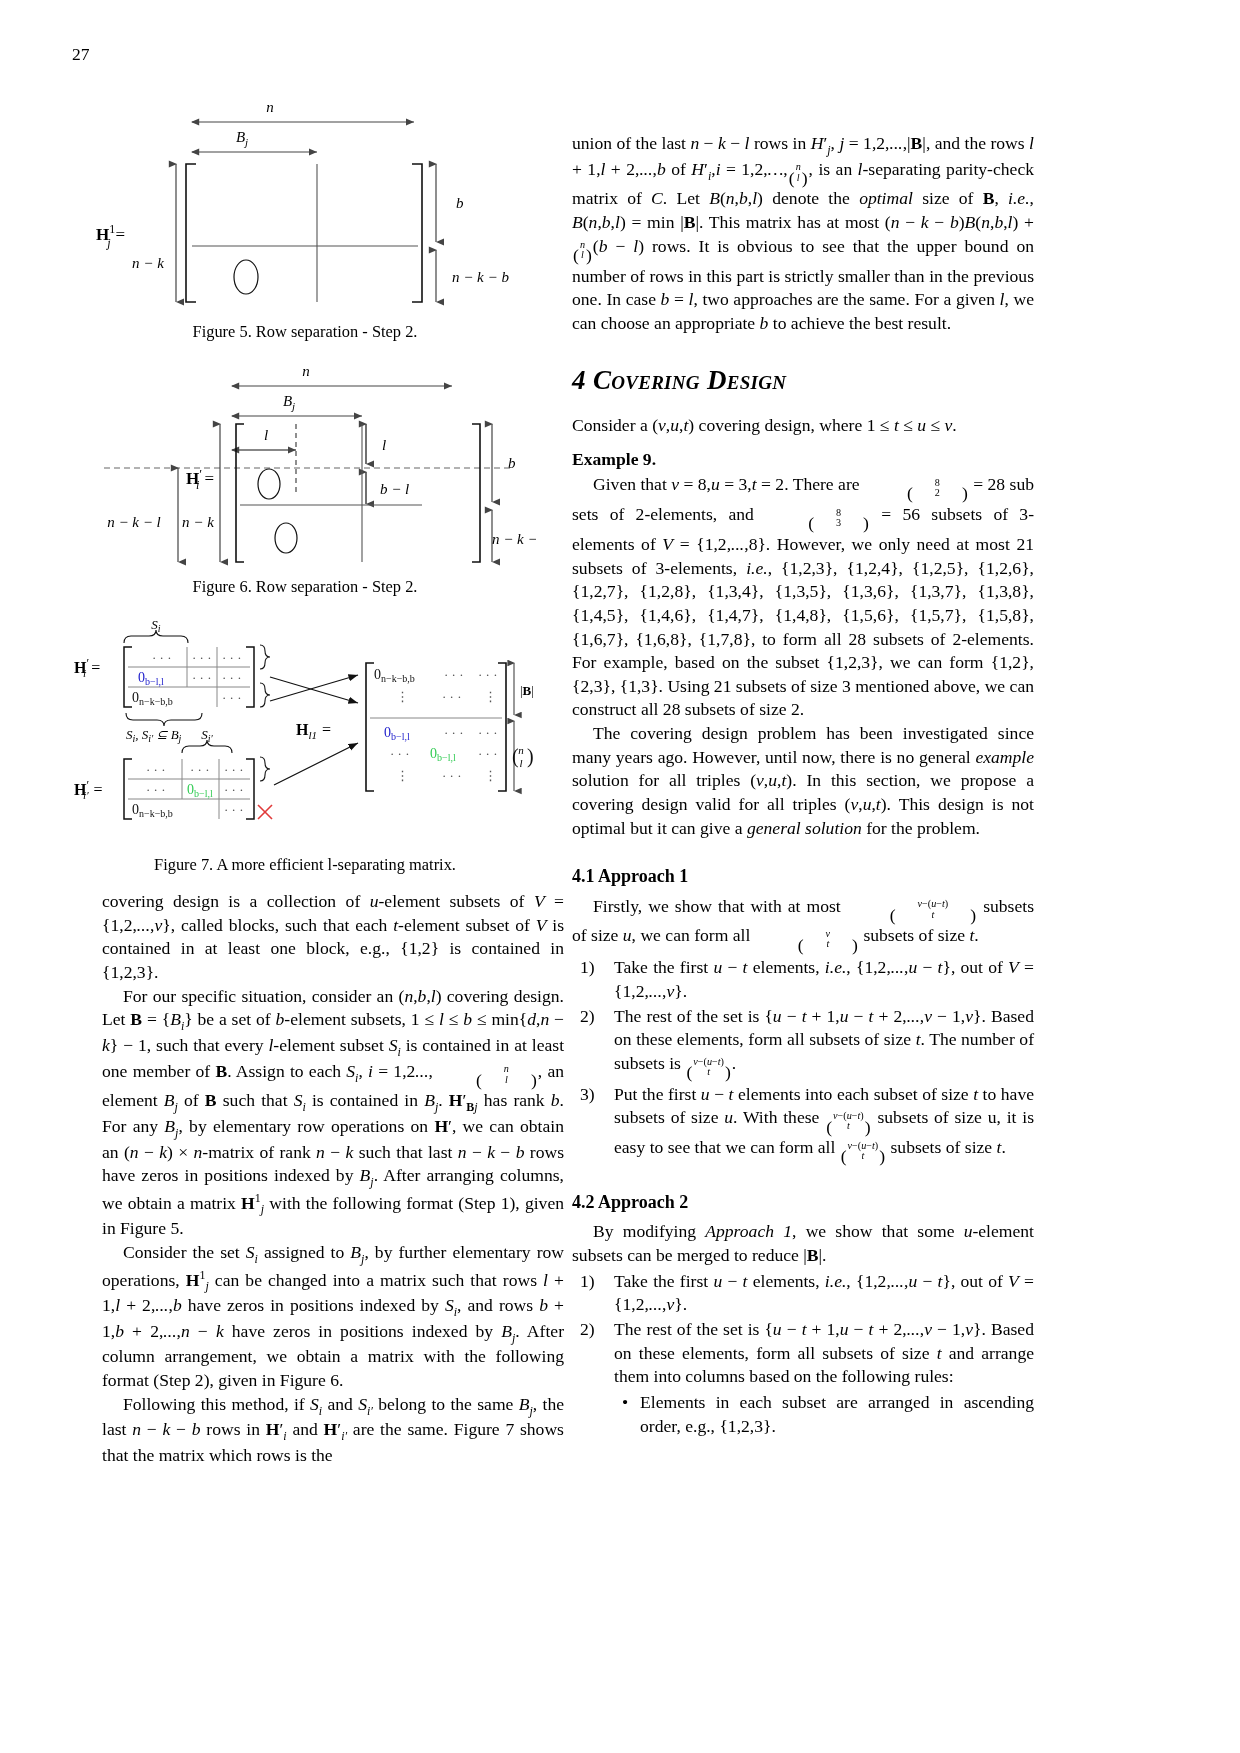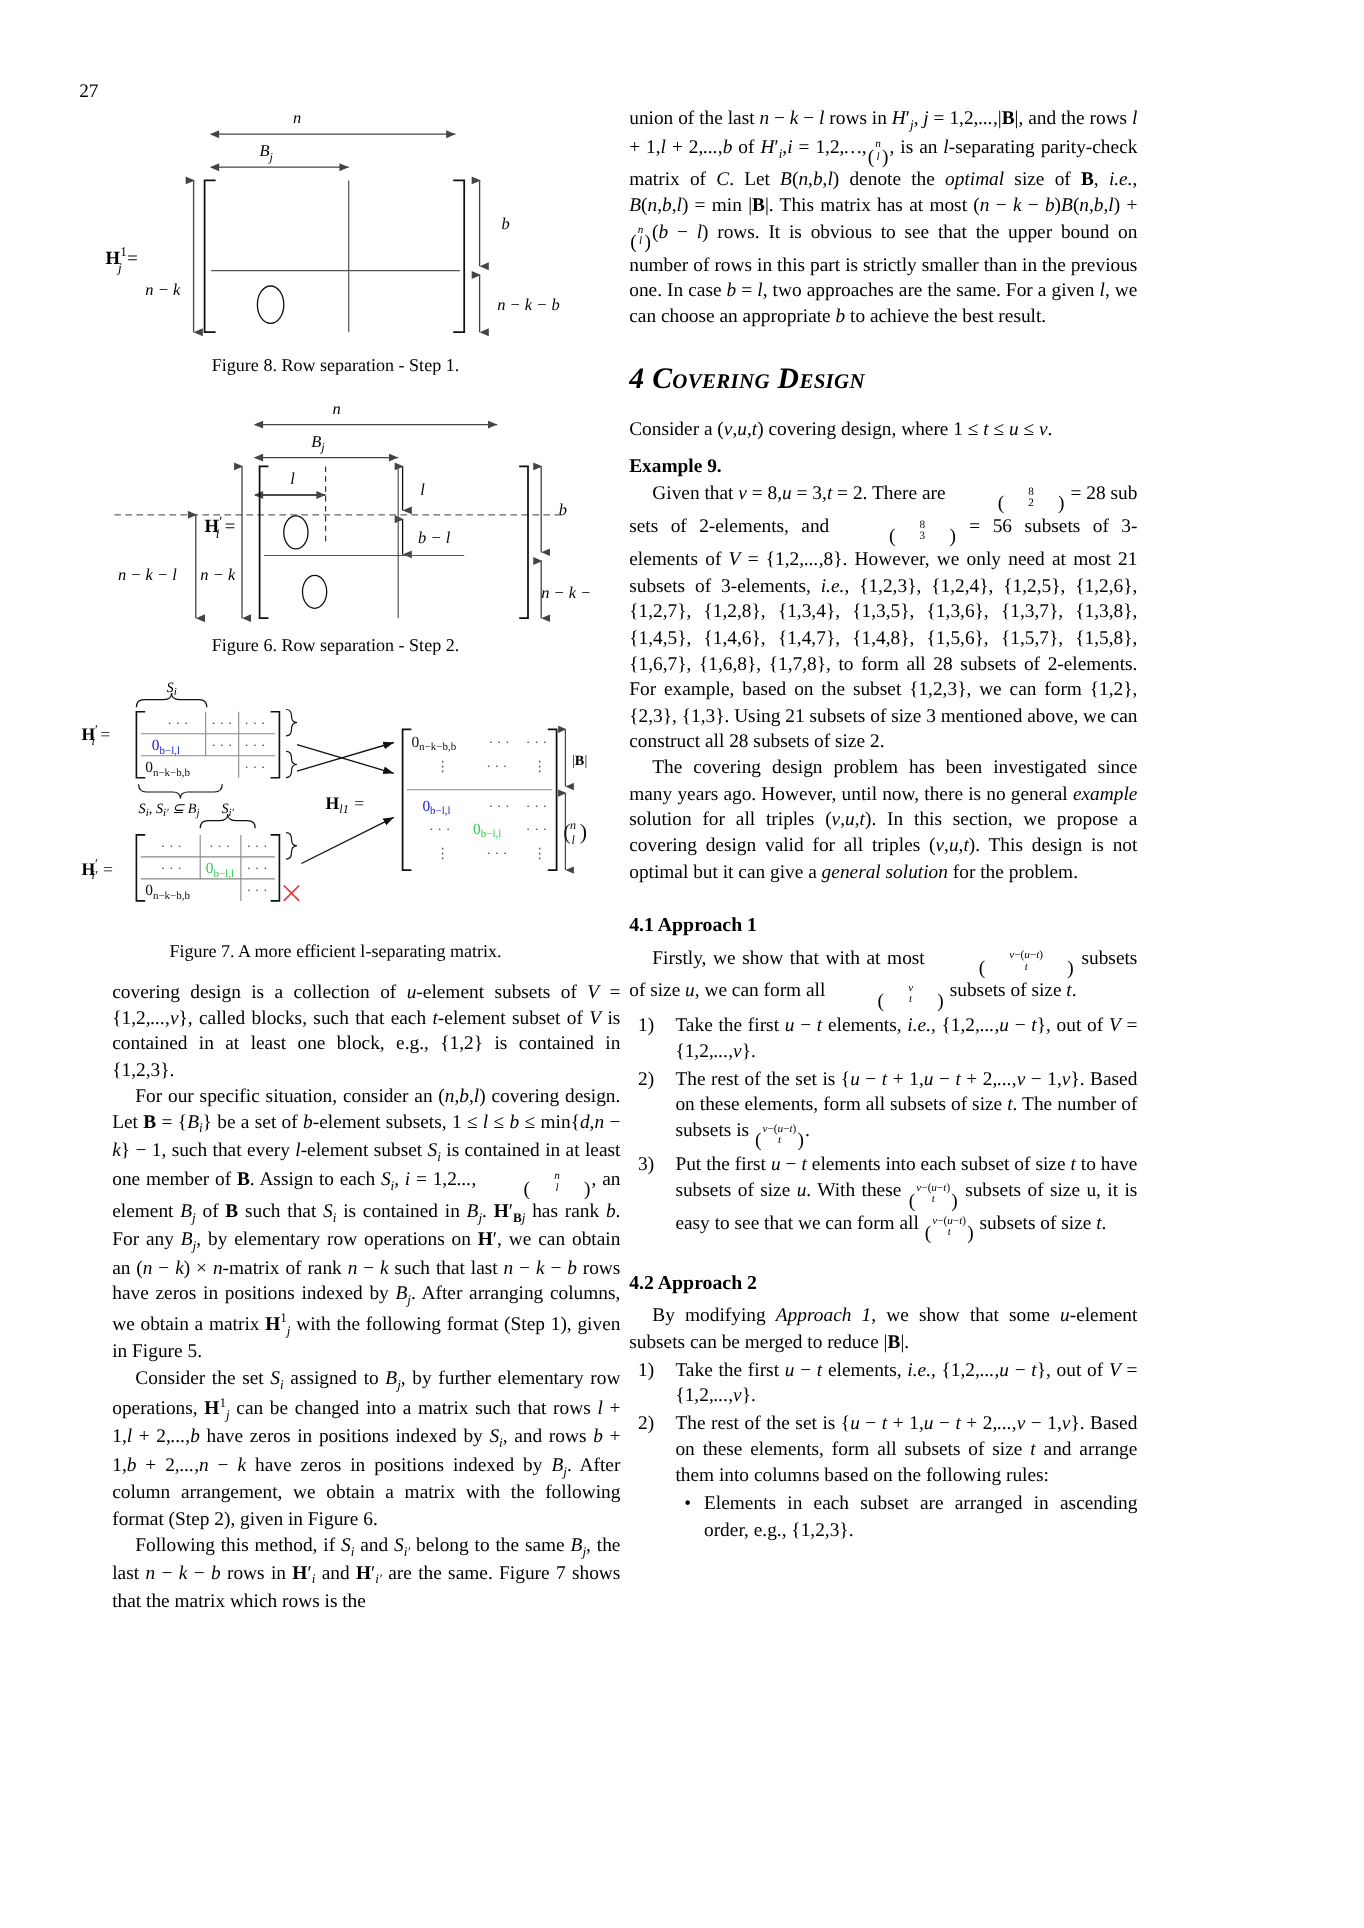--- a/index.html
+++ b/index.html
@@ -14,31 +14,31 @@
   .page{position:absolute;inset:0;}
 
   
   .runhead{
     position:absolute;left:72px;top:44px;width:1096px;
     display:flex;justify-content:space-between;align-items:baseline;
     font-size:17.5px;
   }
   .runhead .authors{font-weight:bold;}
   .runhead .title{font-weight:normal;}
-  .runhead .folio{font-size:17.5px;margin-top:28px;}
+  .runhead .folio{font-size:17.5px;}
 
   
   .col{
     position:absolute;top:96px;width:462px;
     font-size:17.6px;line-height:1.345;
     text-align:justify;
     -webkit-hyphens:auto;hyphens:auto;
   }
   .col-left{left:74px;margin-left:28px;}
-  .col-right{left:572px;}
+  .col-right{left:572px;margin-top:36px;}
 
   p{margin:0;}
   p.ind{text-indent:21px;}
   .sec-h{
     font-variant:small-caps;
     font-size:27px;
     margin:26px 0 16px 0;
     letter-spacing:.3px;
     font-style:italic;
   }
@@ -138,21 +138,21 @@
       <line x1="243" y1="64" x2="243" y2="202" stroke="#555" stroke-width="1.1"></line>
 
       <ellipse cx="172" cy="177" rx="12" ry="17" stroke="#111" stroke-width="1.2" fill="none"></ellipse>
 
       <line x1="362" y1="64" x2="362" y2="142" stroke="#444" stroke-width="1.2" marker-end="url(#ahv)" marker-start="url(#ahvs)"></line>
       <text class="mtxt" x="382" y="108" font-size="15">b</text>
       <line x1="362" y1="150" x2="362" y2="202" stroke="#444" stroke-width="1.2" marker-end="url(#ahv)" marker-start="url(#ahvs)"></line>
       <text class="mtxt" x="378" y="182" font-size="15">n − k − b</text>
     </svg>
   </div>
-  <div class="figcap" id="fig5cap">Figure 8. Row separation - Step 1.</div>
+  <div class="figcap" id="fig5cap">Figure 5. Row separation - Step 2.</div>
 
   <div class="figure" id="fig6">
     <svg width="462" height="212" viewBox="0 0 462 212">
 
       <text class="mtxt" x="232" y="14" font-size="15" text-anchor="middle">n</text>
       <line x1="158" y1="24" x2="378" y2="24" stroke="#444" stroke-width="1.2" marker-end="url(#ah)" marker-start="url(#ahs)"></line>
 
       <text class="mtxt" x="215" y="44" font-size="15" text-anchor="middle">B<tspan font-size="11" dy="4">j</tspan></text>
       <line x1="158" y1="54" x2="288" y2="54" stroke="#444" stroke-width="1.2" marker-end="url(#ah)" marker-start="url(#ahs)"></line>
 

